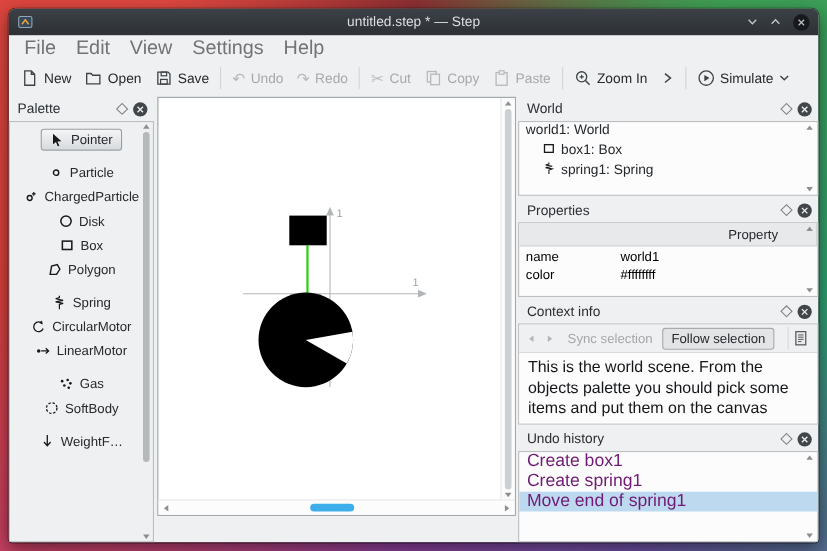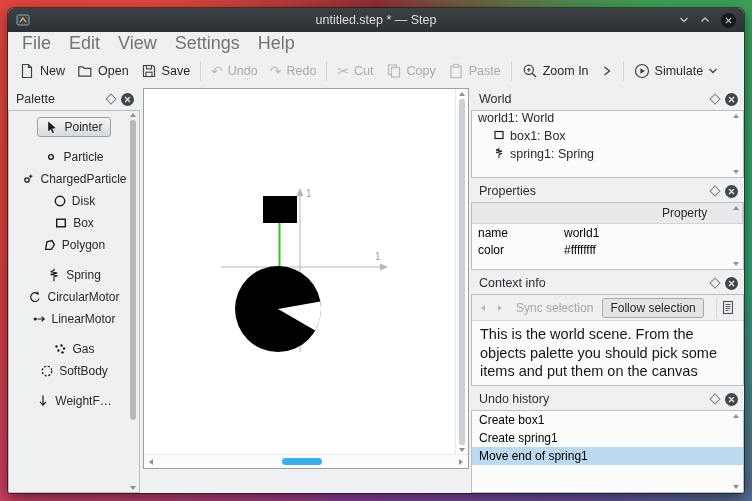--- a/index.html
+++ b/index.html
@@ -101,21 +101,21 @@
     display:flex;align-items:center;padding:0 4px;gap:3px;font-size:12px;}
   .nav-btn{width:14px;display:flex;align-items:center;justify-content:center;}
   .sync-btn{color:#a4a8ab;padding:2px 6px;white-space:nowrap;}
   .follow-btn{color:#26292d;background:#e2e4e5;border:1px solid #a7abae;border-radius:3px;
     padding:2px 7px;white-space:nowrap;}
   .ctx-doc-btn{margin-left:auto;width:22px;height:21px;display:flex;align-items:center;
     justify-content:center;border-left:1px solid #d8dadb;}
   .ctx-text{flex:1;padding:4px 8px;font-size:14.5px;line-height:1.28;color:#141619;
     overflow:hidden;background:#fcfcfc;}
   
-  .undo-row{height:18px;display:flex;align-items:center;font-size:12px;color:#000000;padding-left:7px;}
+  .undo-row{height:18px;display:flex;align-items:center;font-size:16px;color:#701a75;padding-left:7px;}
   .undo-row.selected{background:#bcd9ef;}
 </style>
 </head>
 <body>
 
 <div class="window">
 
   <div class="titlebar">
     <span class="app-icon">
       <svg width="14" height="14" viewBox="0 0 14 14">

